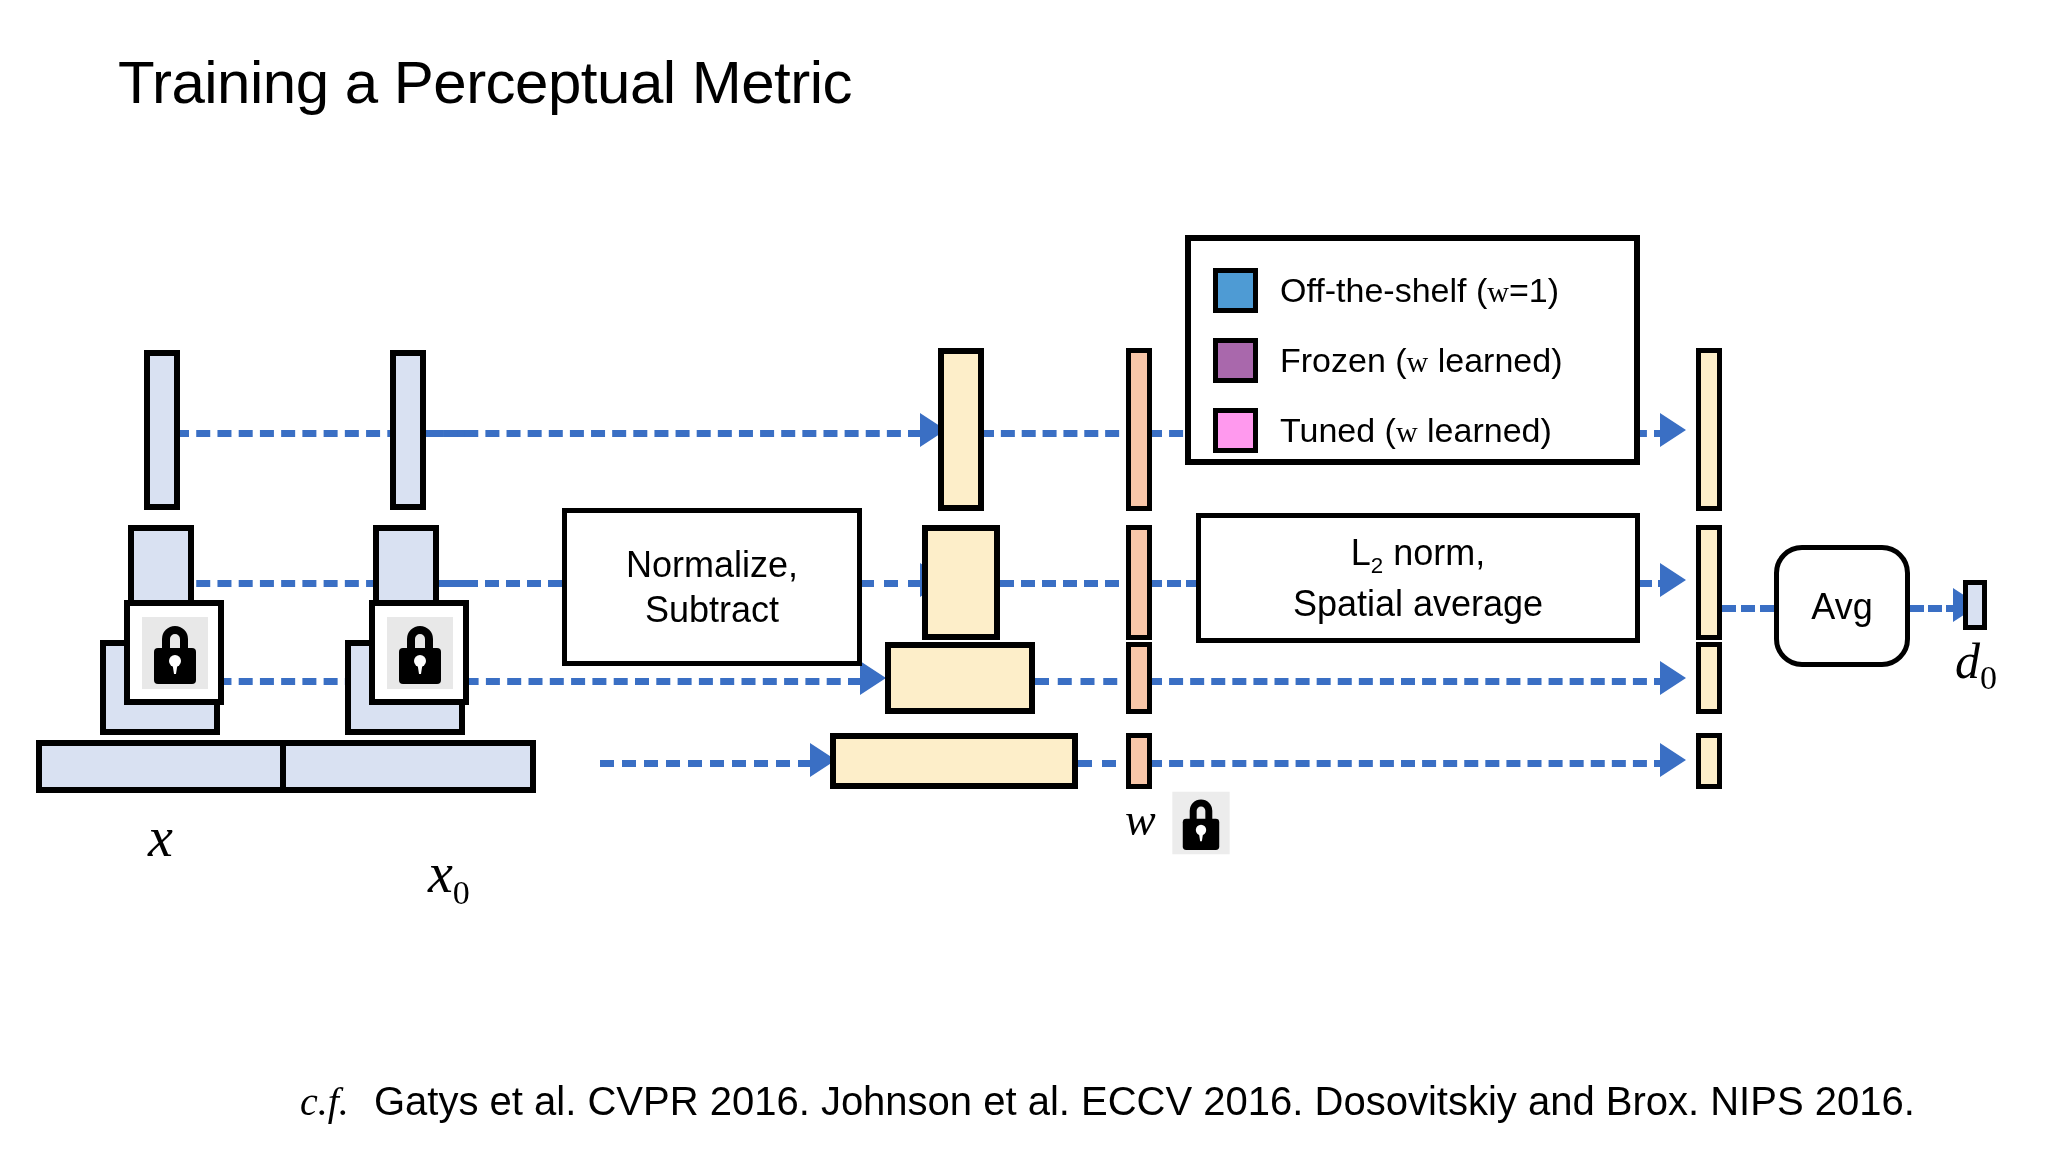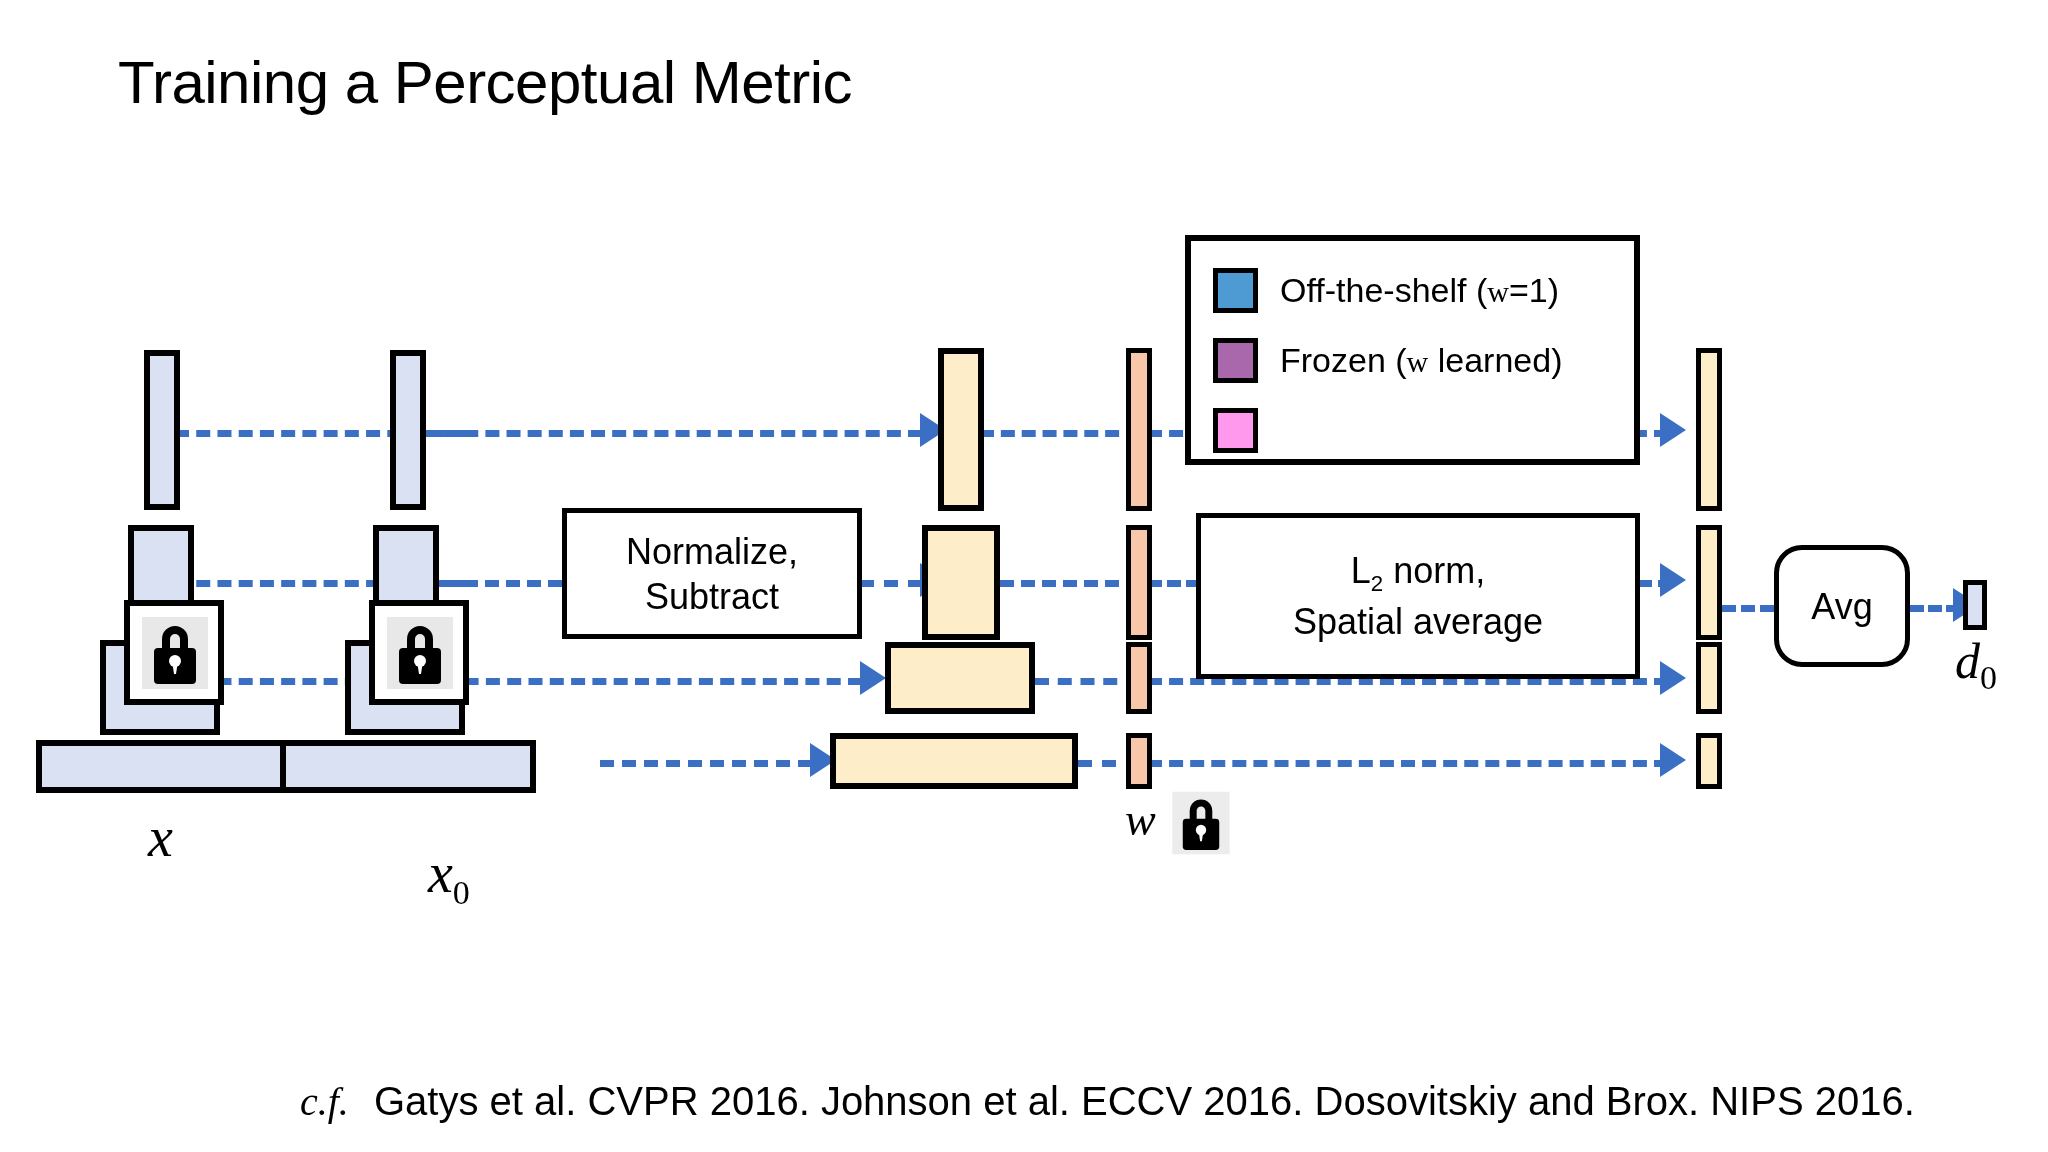--- a/index.html
+++ b/index.html
@@ -115,21 +115,21 @@
     <path d="M22 34 V24 a13 13 0 0 1 26 0 V34 h-8 V24 a5 5 0 0 0 -10 0 V34 Z" fill="#000"></path>
     <rect x="14" y="33" width="42" height="36" rx="4" fill="#000"></rect>
     <circle cx="35" cy="46" r="6" fill="#fff"></circle>
     <path d="M32 46 h6 l-2 13 h-2 Z" fill="#fff"></path>
   </svg>
 </div>
 <div class="mathlab abs" style="left:428px;top:805px;margin-top:36px;">
   <span>x</span><sub>0</sub>
 </div>
 
-<div class="procbox" style="left:562px;top:508px;width:300px;height:131px;">
+<div class="procbox" style="left:562px;top:508px;width:300px;height:158px;">
   <div>
     <div>Normalize,</div>
     <div>Subtract</div>
   </div>
 </div>
 
 <div class="bar yellow abs" style="left:938px;top:348px;width:46px;height:163px;"></div>
 <div class="bar yellow abs" style="left:922px;top:525px;width:78px;height:115px;"></div>
 <div class="bar yellow abs" style="left:885px;top:642px;width:150px;height:72px;"></div>
 <div class="bar yellow abs" style="left:830px;top:733px;width:248px;height:56px;"></div>
@@ -155,24 +155,25 @@
   <div class="legrow">
     <span class="swatch" style="background:#4e9bd4;"></span>
     <span class="legtext"><span>Off-the-shelf (</span><span class="wvar">w</span><span>=1)</span></span>
   </div>
   <div class="legrow">
     <span class="swatch" style="background:#a968ac;"></span>
     <span class="legtext"><span>Frozen (</span><span class="wvar">w</span><span> learned)</span></span>
   </div>
   <div class="legrow">
     <span class="swatch" style="background:#ff99ee;"></span>
+    <span class="legtext"><span>Tuned (</span><span class="wvar">w</span><span> learned)</span></span>
   </div>
 </div>
 
-<div class="procbox" style="left:1196px;top:513px;width:444px;height:166px;">
+<div class="procbox" style="left:1196px;top:513px;width:444px;height:130px;">
   <div>
     <div><span>L</span><span class="sub2">2</span><span> norm,</span></div>
     <div>Spatial average</div>
   </div>
 </div>
 
 <div class="bar yellow thin abs" style="left:1696px;top:348px;width:26px;height:163px;"></div>
 <div class="bar yellow thin abs" style="left:1696px;top:525px;width:26px;height:115px;"></div>
 <div class="bar yellow thin abs" style="left:1696px;top:642px;width:26px;height:72px;"></div>
 <div class="bar yellow thin abs" style="left:1696px;top:733px;width:26px;height:56px;"></div>

